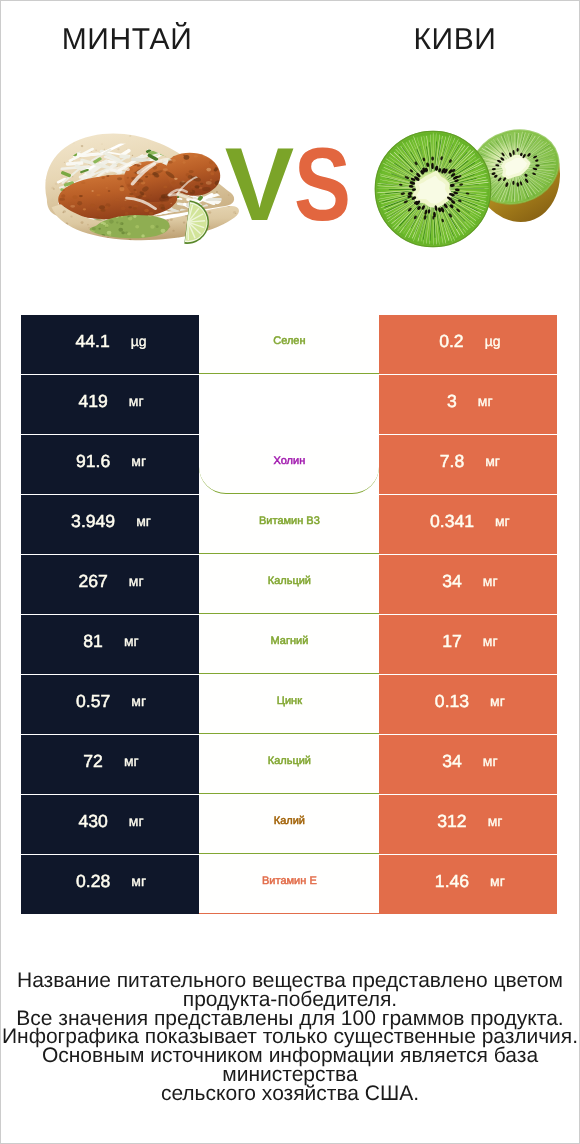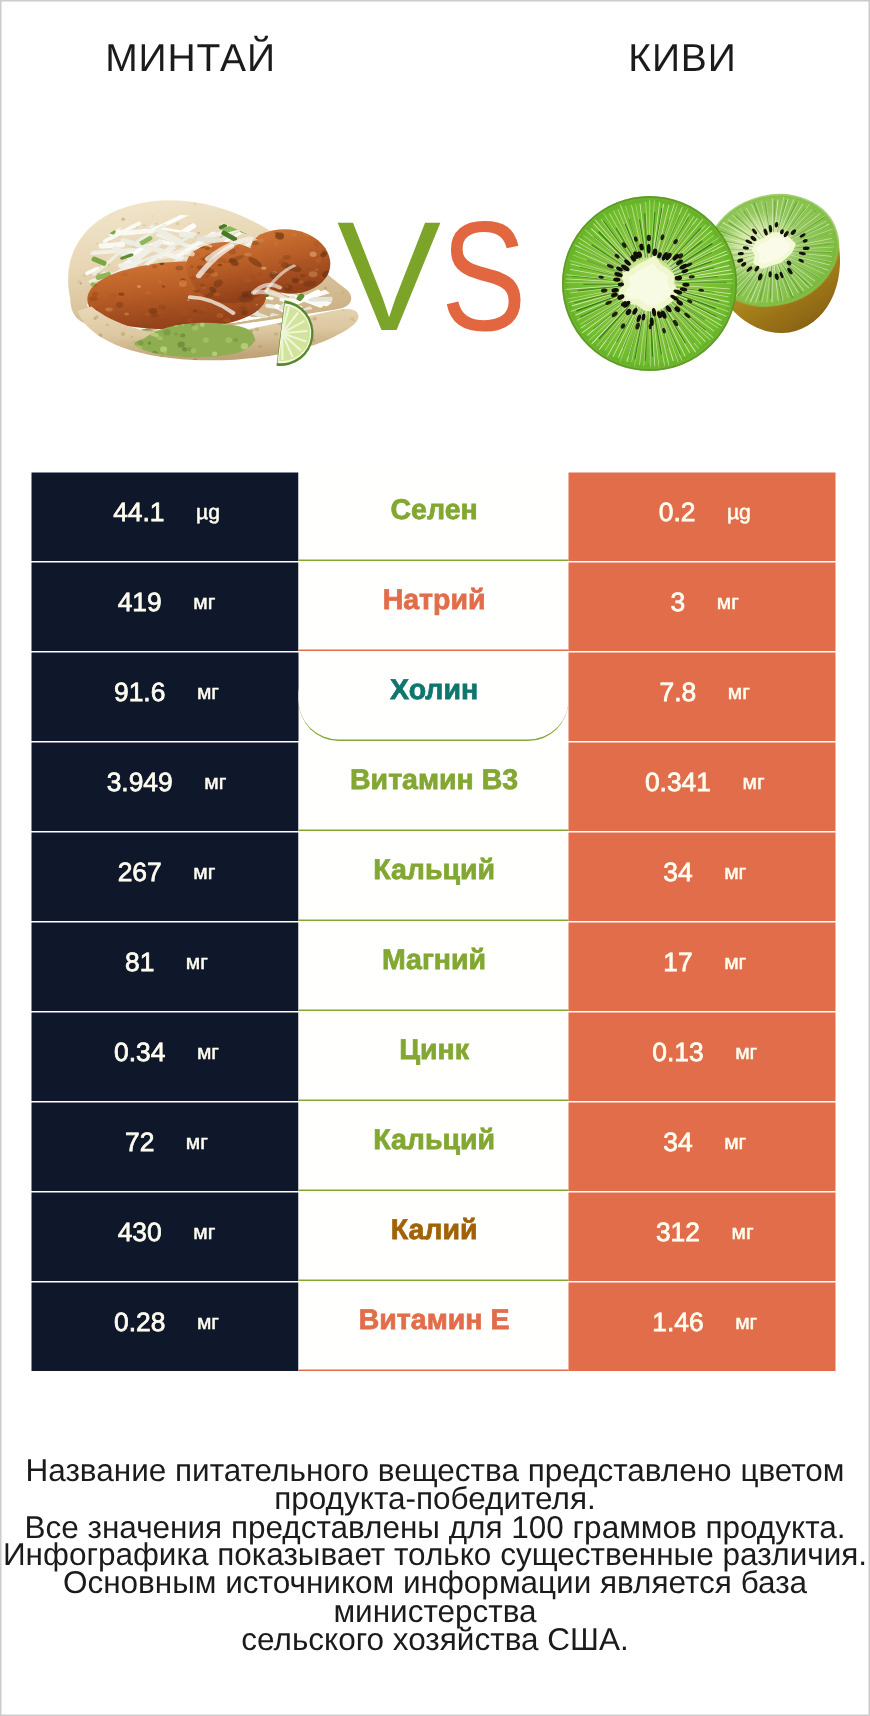--- a/index.html
+++ b/index.html
@@ -1,41 +1,41 @@
 <!DOCTYPE html>
 <html><head>
 <meta charset="utf-8">
 <style>
   html, body { margin:0; padding:0; width:580px; height:1144px; background:#fff;
     font-family:"Liberation Sans", sans-serif; overflow:hidden;
     -webkit-font-smoothing:antialiased; text-rendering:geometricPrecision; }
   * { -webkit-font-smoothing:antialiased; }
   .page { position:relative; width:578px; height:1142px; border:1px solid #cccccc;
     background:#fff; overflow:hidden; }
-  .title { position:absolute; top:22px; font-size:26px; color:#1b1b1b; font-weight:400;
+  .title { position:absolute; top:22px; font-size:30px; color:#1b1b1b; font-weight:400;
     letter-spacing:0.6px; text-align:center; white-space:nowrap; }
   #title-left  { left:0px;  width:252px; }
   #title-right { left:334px; width:240px; }
   #hero-svg { position:absolute; left:0; top:0; width:578px; height:300px; }
   .vs { position:absolute; left:208px; top:138px; width:160px; height:92px;
-    font-size:104px; font-weight:400; line-height:92px; text-align:center; letter-spacing:0px; }
+    font-size:104px; font-weight:700; line-height:92px; text-align:center; letter-spacing:0px; }
   .vs .s { display:inline-block; transform:scaleX(0.82); transform-origin:left center; margin-right:-10px; }
   .vs .v { color:#7ba428; }
   .vs .s { color:#e2663f; }
 
   .table { position:absolute; left:20px; top:313.7px; width:536.8px; }
   .row { position:relative; height:60px; }
   .cell { position:absolute; top:0; height:59px; display:flex; align-items:center;
     justify-content:center; box-sizing:border-box; }
   .cell-left > *, .cell-right > * { position:relative; top:-3px; -webkit-text-stroke:0.5px currentColor; }
   .cell-right > * { left:1.5px; }
   .cell-left > * { left:0.8px; }
   .cell-mid > span { position:relative; top:-3px; }
   .cell-left  { left:0;     width:178.4px; background:#0f172a; color:#fffdf0; font-size:17.6px; font-weight:400; }
-  .cell-mid   { left:178.4px; width:180px; background:#fffffe; font-size:19px; font-weight:700; }
+  .cell-mid   { left:178.4px; width:180px; background:#fffffe; font-size:11px; font-weight:400; }
   .cell-mid > span { -webkit-text-stroke:0.5px currentColor; }
   .cell-right { left:358.2px; width:178.3px; background:#e26d4a; color:#fffdf0; font-size:17.6px; font-weight:400; }
   .unit { font-size:14px; margin-left:21px; -webkit-text-stroke:0.35px currentColor; }
   .footer { position:absolute; left:0; top:971px; width:578px; text-align:center;
     font-size:21px; line-height:18.8px; color:#1b1b1b; }
 </style>
 </head>
 <body>
 
 <div class="page">
@@ -1256,34 +1256,31 @@
         <div class="cell cell-right">
           <span>0.2</span>
           <span class="unit">µg</span>
         </div>
       </div>
       <div class="row">
         <div class="cell cell-left">
           <span>419</span>
           <span class="unit">мг</span>
         </div>
-        <div class="cell cell-mid" style="color: rgb(226, 109, 74); border-bottom: 1px solid rgb(226, 109, 74);">
-          <span>Натрий</span>
-        </div>
         <div class="cell cell-right">
           <span>3</span>
           <span class="unit">мг</span>
         </div>
       </div>
       <div class="row">
         <div class="cell cell-left">
           <span>91.6</span>
           <span class="unit">мг</span>
         </div>
-        <div class="cell cell-mid" style="color: #0f766e; border-bottom: 1px solid rgb(130, 167, 50); border-radius: 27px;">
+        <div class="cell cell-mid" style="color: #a21caf; border-bottom: 1px solid rgb(130, 167, 50); border-radius: 27px;">
           <span>Холин</span>
         </div>
         <div class="cell cell-right">
           <span>7.8</span>
           <span class="unit">мг</span>
         </div>
       </div>
       <div class="row">
         <div class="cell cell-left">
           <span>3.949</span>
@@ -1318,21 +1315,21 @@
         <div class="cell cell-mid" style="color: rgb(130, 167, 50); border-bottom: 1px solid rgb(130, 167, 50);">
           <span>Магний</span>
         </div>
         <div class="cell cell-right">
           <span>17</span>
           <span class="unit">мг</span>
         </div>
       </div>
       <div class="row">
         <div class="cell cell-left">
-          <span>0.34</span>
+          <span>0.57</span>
           <span class="unit">мг</span>
         </div>
         <div class="cell cell-mid" style="color: rgb(130, 167, 50); border-bottom: 1px solid rgb(130, 167, 50);">
           <span>Цинк</span>
         </div>
         <div class="cell cell-right">
           <span>0.13</span>
           <span class="unit">мг</span>
         </div>
       </div>

